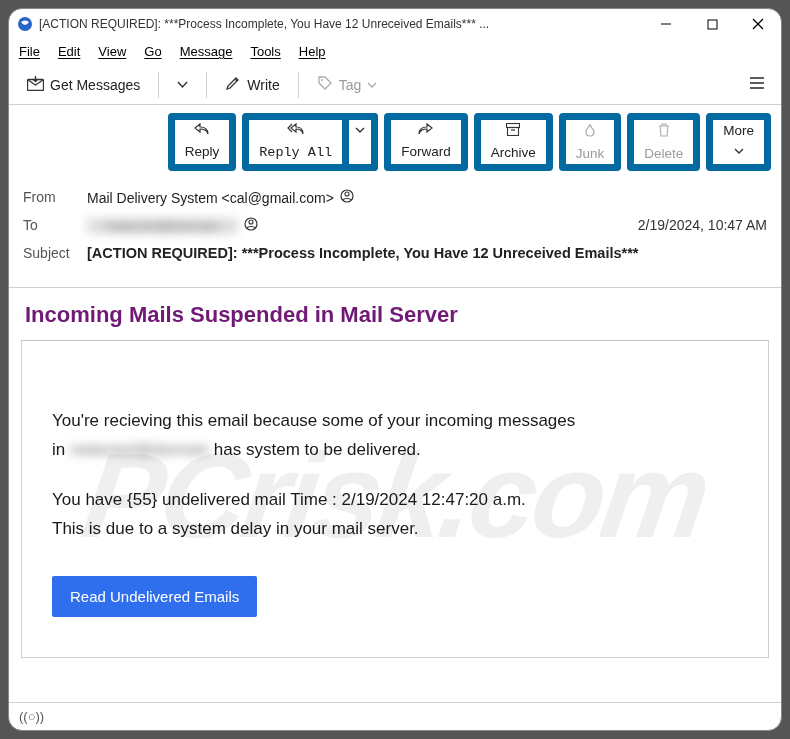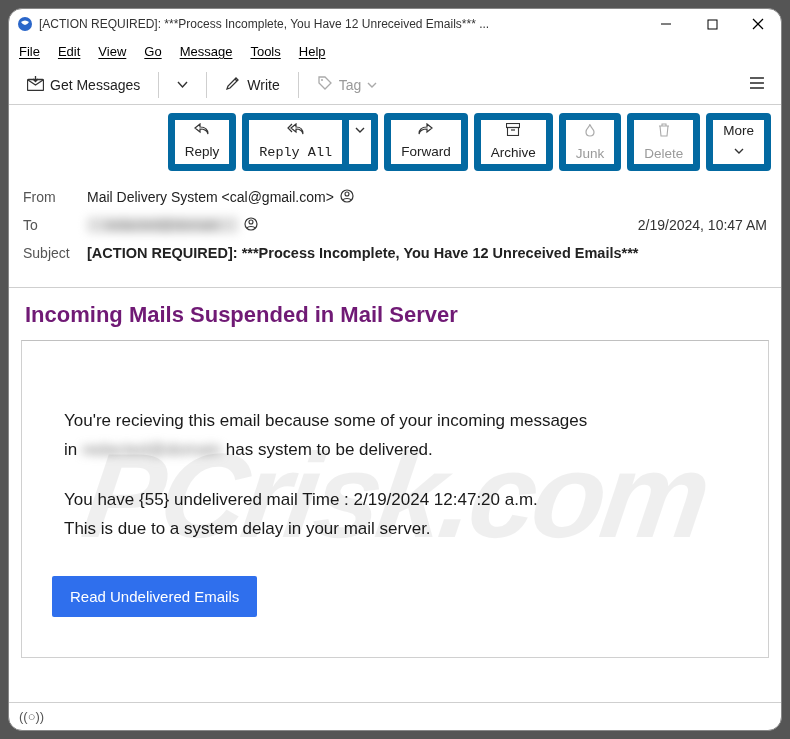--- a/index.html
+++ b/index.html
@@ -32,30 +32,30 @@
   .pillgroup { display:flex; }
   .pill { display: inline-flex; align-items: center; gap: 6px; padding: 3px 10px; border: 7px solid #0369a1; border-radius: 4px; font-size: 13.5px; color: #222; background:#fff;flex-direction:column; }
   .pill.disabled { color: #9a9a9a; }
   .pillgroup .pill:first-child { border-top-right-radius:0; border-bottom-right-radius:0;font-family:Liberation Mono, monospace; }
   .pillgroup .pill.caret { border-top-left-radius:0; border-bottom-left-radius:0; border-left:none; padding:3px 6px; }
 
   
   .headers { padding: 4px 14px 20px 14px; font-size: 14px; color: #222; border-bottom: 1px solid #cfcfcf; }
   .hrow { display:flex; align-items:center; min-height:28px; }
   .hlabel { color:#555; width:64px; }
-  .hrow .val { display:flex; align-items:center; gap:6px; }
+  .hrow .val { display:flex; align-items:flex-end; gap:6px; }
   .torow .blur { filter: blur(5px); color:#888; background:#ddd; border-radius:3px; padding:0 18px; }
   .date { margin-left:auto; color:#333; }
   .subject .val { font-weight:600; font-size:14.5px; }
 
   
   .bodywrap { flex:1; padding: 12px; overflow:hidden; position:relative; }
   .mailhead { font-size: 22px; font-weight: 700; color:#701a75; padding: 2px 4px 12px 4px; }
   .mailcard { border:1px solid #d0d0d0; border-top-color:#c0c0c0; background:#fff; padding: 68px 30px 40px 30px; font-size:17px; color:#1a1a1a; line-height:1.45; }
-  .mailcard p { margin-bottom: 4px; margin-left: 12px; }
+  .mailcard p { margin-bottom: 4px; }
   .mailcard .gap { height: 22px; }
   .blur2 { filter: blur(5px); color:#777; }
   .cta { display:inline-block; margin-top: 30px; background:#2f6fed; color:#fff; padding: 10px 18px; font-size:15px; border-radius:2px; }
 
   
   .statusbar { height:28px; border-top:1px solid #cfcfcf; display:flex; align-items:center; padding:0 10px; color:#555; font-size:13px; }
 
   
   .wm { position:absolute; inset:0; pointer-events:none; display:flex; align-items:center; justify-content:center; opacity:0.06; }
   .wm-text { font-size:120px; font-weight:700; font-style:italic; transform: skewX(-8deg); letter-spacing:-4px; color:#000; }

